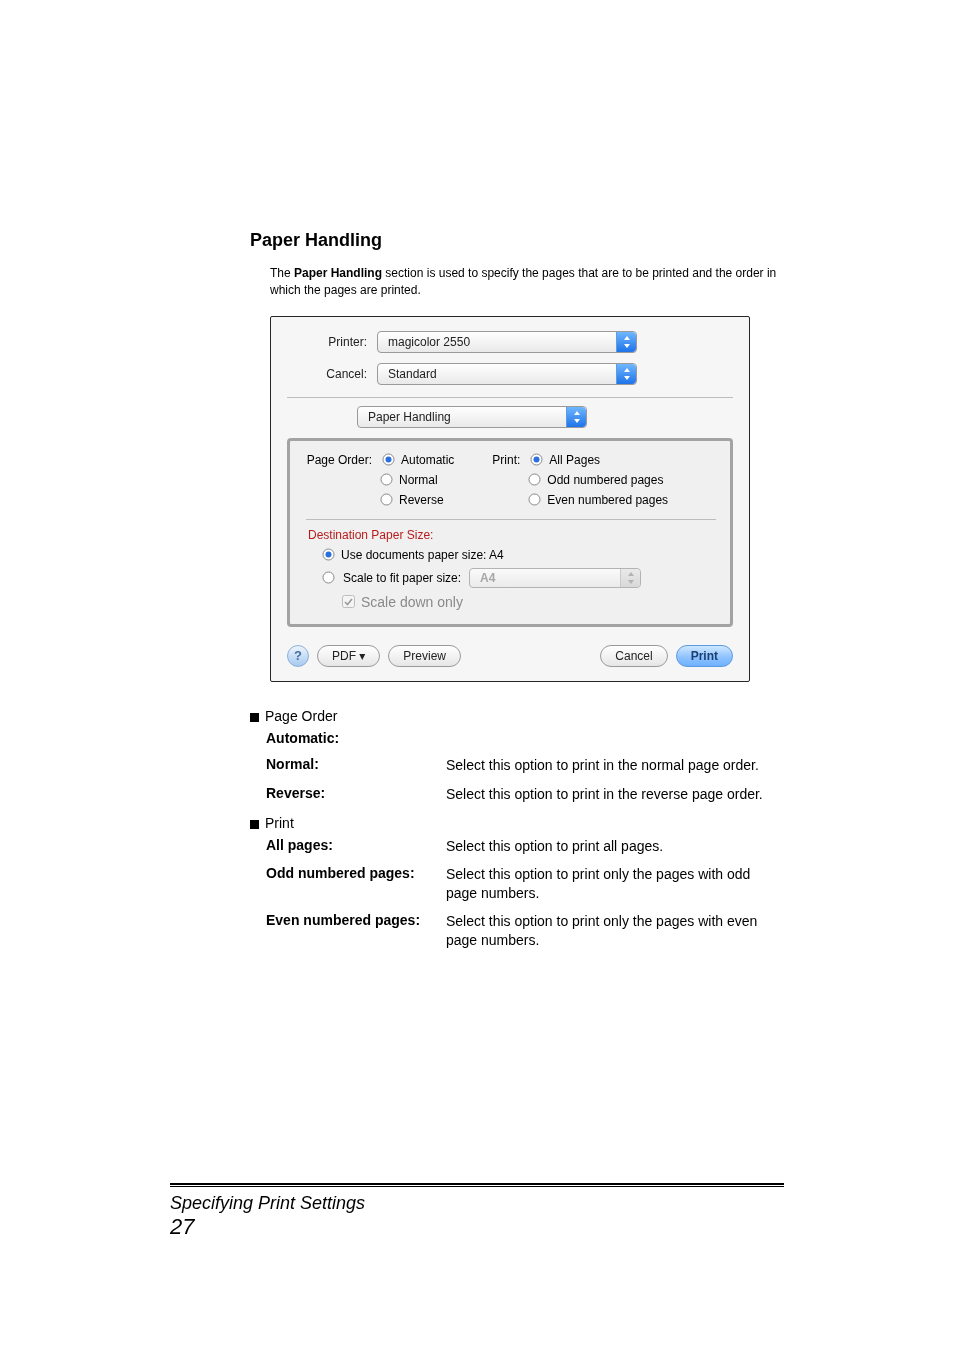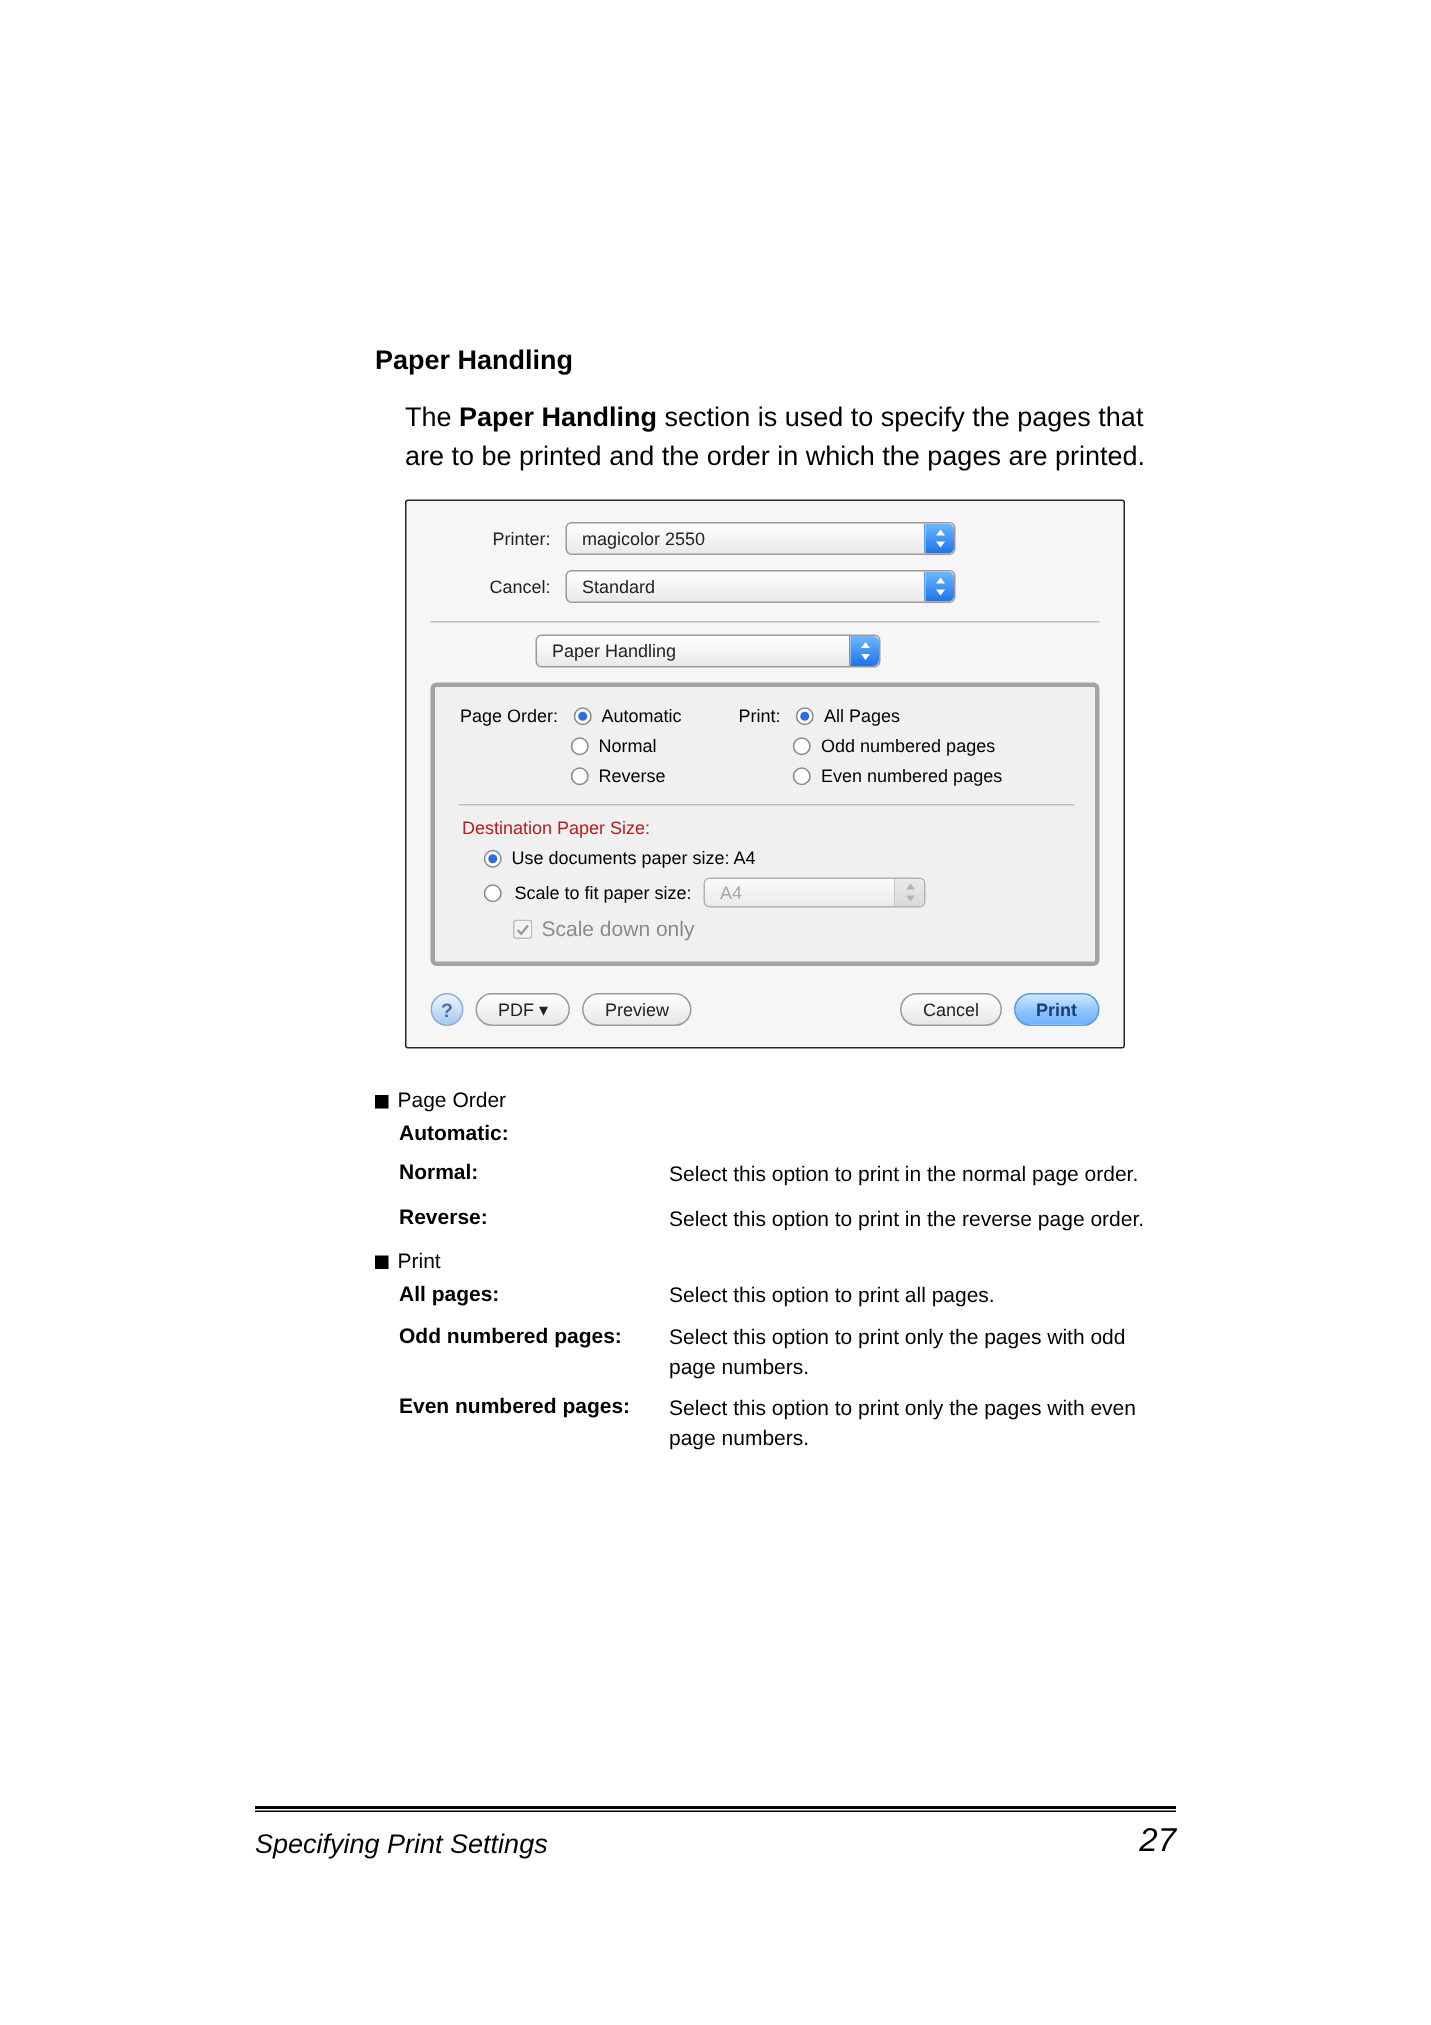--- a/index.html
+++ b/index.html
@@ -13,21 +13,21 @@
   }
   .page-content {
     padding: 230px 170px 0 250px;
   }
   h2.section-title {
     font-size: 18px;
     font-weight: bold;
     margin-bottom: 14px;
   }
   .intro-text {
-    font-size: 18px;
+    font-size: 12px;
     line-height: 1.45;
     margin-bottom: 16px;
     padding-left: 20px;
   }
   .intro-text b { font-weight: bold; }
 
   
   .dialog {
     width: 480px;
     border: 1px solid #262626;
@@ -82,21 +82,21 @@
   .columns { display:flex; gap: 36px; }
   .col { display:flex; flex-direction:column; gap:6px; }
   .radio-row { display:flex; align-items:center; gap:6px; font-size:12px; }
   .aq-radio { width:13px; height:13px; display:inline-block; }
   .aq-radio svg { width:13px; height:13px; display:block; }
 
   .divider { border:none; border-top:1px solid #bdbdbd; margin:12px 0 8px 0; }
   .sub-title { font-size:12px; margin-bottom:6px; color:#b91c1c; padding-left:2px; }
   .dest-opts { padding-left: 16px; display:flex; flex-direction:column; gap:6px; }
   .scale-row { display:flex; align-items:center; gap:8px; }
-  .scale-row .aqua-select { width: 148px; height:20px; }
+  .scale-row .aqua-select { width: 172px; height:20px;font-weight:bold; }
   .sub-check { display:flex; align-items:center; gap:6px; color:#8a8a8a; padding-left: 20px; font-size:14px;}
   .aq-chk { width:13px; height:13px; display:inline-block; }
   .aq-chk svg { width:13px; height:13px; display:block; }
 
   .btn-row {
     display:flex; align-items:center; gap:8px; margin-top:18px;
   }
   .help-btn {
     width:22px; height:22px; border-radius:11px;
     background: linear-gradient(#eef4fb,#c9dff7 50%,#a8c9ef);
@@ -137,21 +137,21 @@
   .def-term { width: 172px; font-weight:bold; font-size:14px; flex:0 0 172px; }
   .def-desc { font-size:14px; line-height:1.4; }
   .def-grid.tight .def-row { margin-bottom:8px; }
 
   .footer {
     position:absolute;
     bottom: 110px;
     left: 170px; right: 170px;
   }
   .footer-line { border:none; border-top:2px solid #000; border-bottom:1px solid #000; height:4px; margin-bottom:6px;}
-  .footer-row { display:flex; justify-content:space-between; align-items:flex-end; }
+  .footer-row { display:flex; justify-content:space-between; align-items:flex-start;flex-direction:column; }
   .footer-title { font-style:italic; font-size:18px; }
   .footer-page { font-style:italic; font-size:22px; }
 </style>
 </head>
 <body>
 
 <div class="page-content">
   <h2 class="section-title">Paper Handling</h2>
   <p class="intro-text">
     <span>The </span><b>Paper Handling</b><span> section is used to specify the pages that are to be printed and the order in which the pages are printed.</span>

